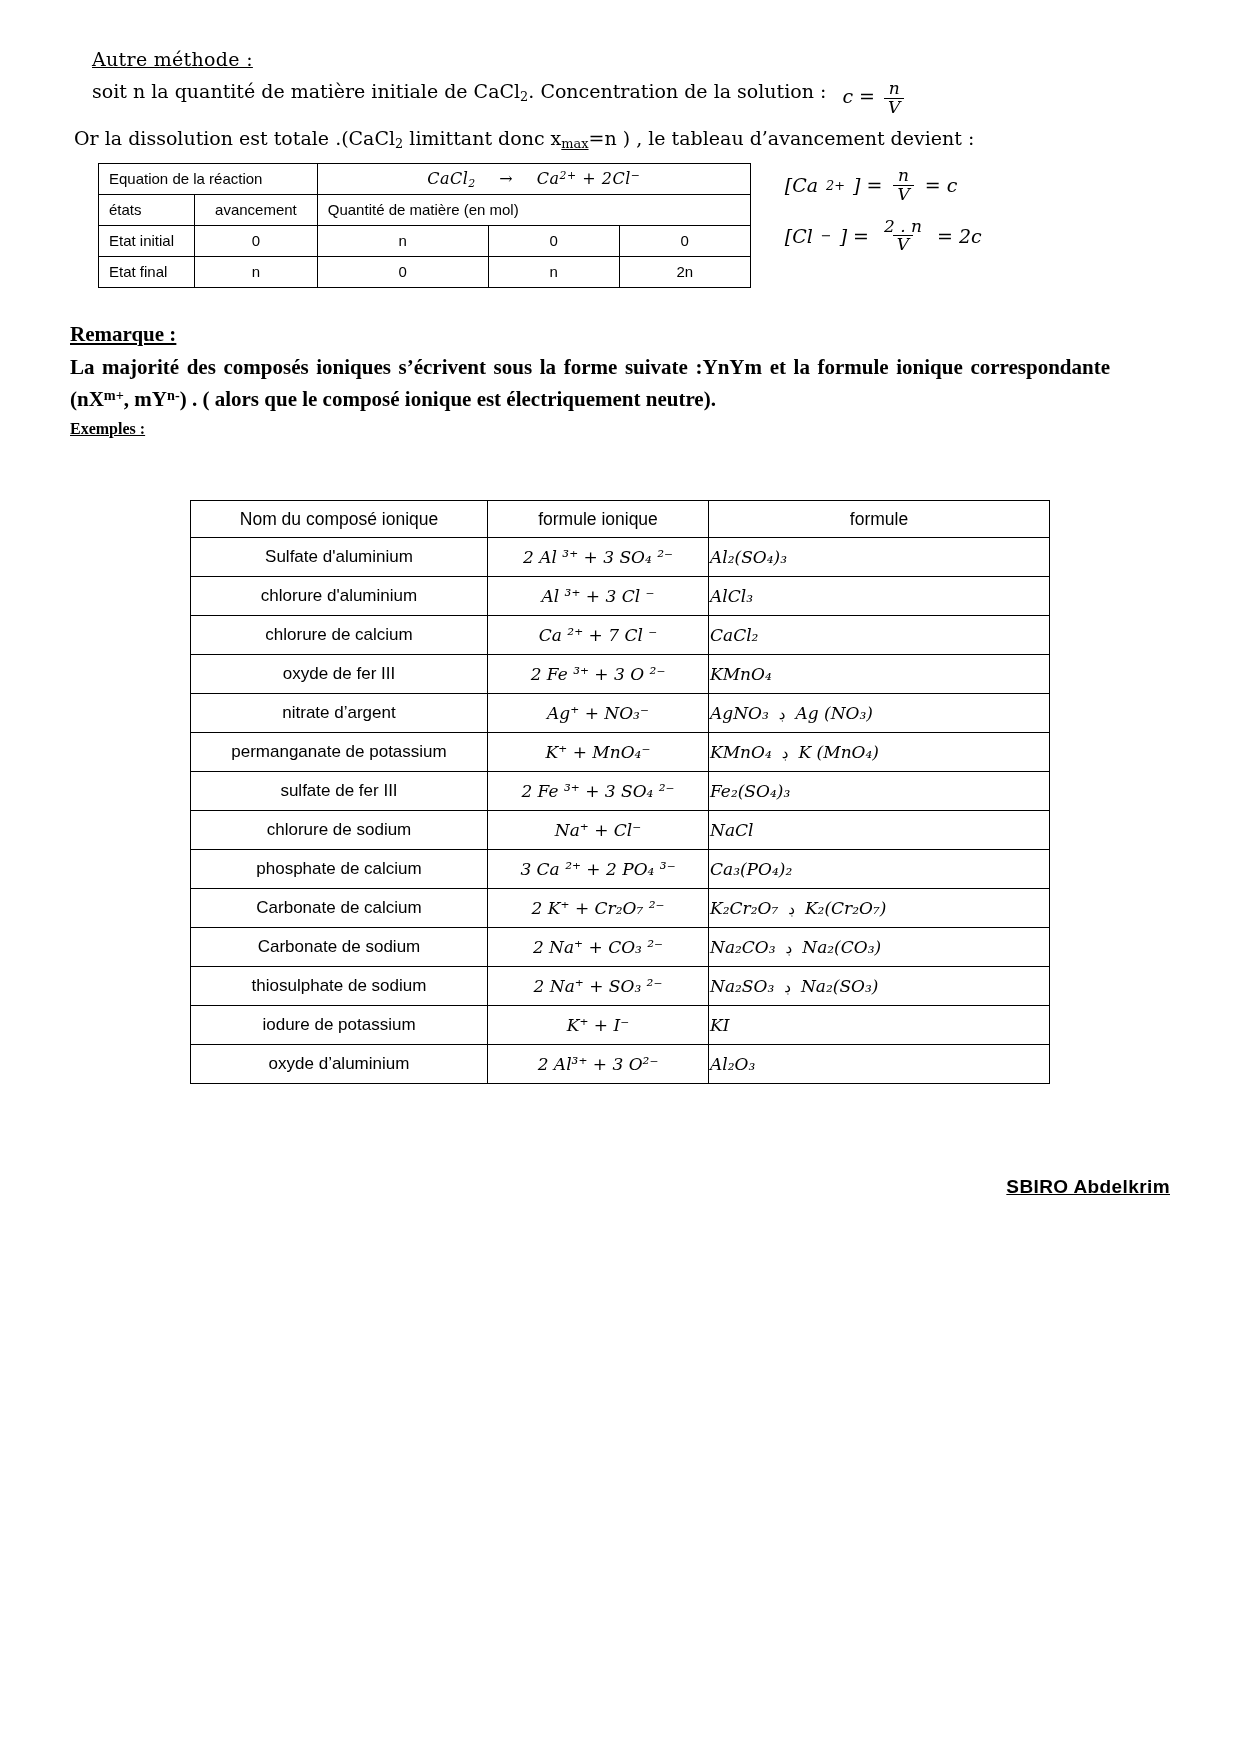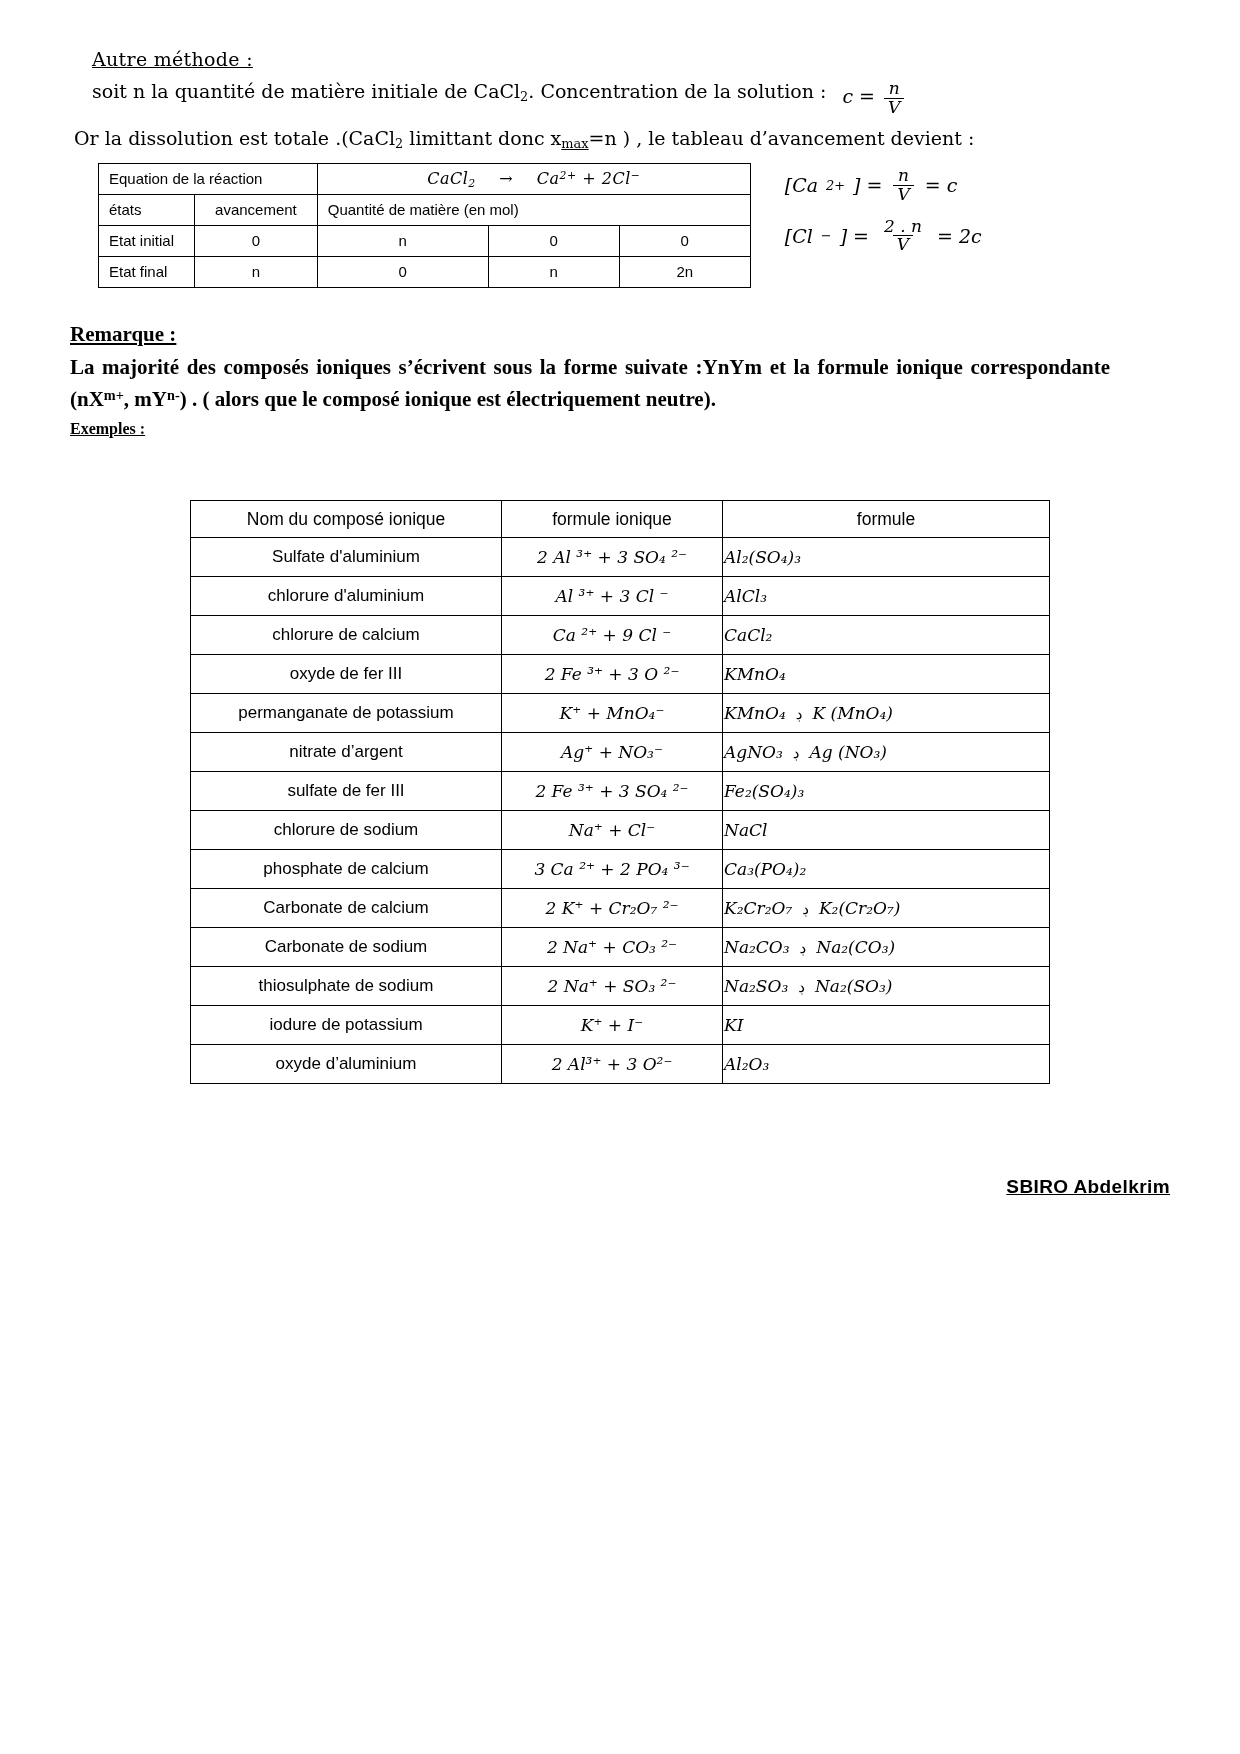--- a/index.html
+++ b/index.html
@@ -141,21 +141,21 @@
   table.ionic td {
     border: 1.4px solid #000;
     height: 34px;
     vertical-align: middle;
   }
   table.ionic td.name {
     width: 290px;
     text-align: center;
     font-family: "Liberation Sans", sans-serif;
     font-size: 17px;
-    padding: 2px 10px;
+    padding: 2px 3px;
   }
   table.ionic td.ionf {
     width: 218px;
     text-align: center;
     font-family: "DejaVu Serif", serif;
     font-style: italic;
     font-size: 17px;
   }
   table.ionic td.form {
     text-align: left;
@@ -294,40 +294,40 @@
         <td class="ionf">2 Al ³⁺ + 3 SO₄ ²⁻</td>
         <td class="form">Al₂(SO₄)₃</td>
       </tr>
       <tr>
         <td class="name">chlorure d'aluminium</td>
         <td class="ionf">Al ³⁺ + 3 Cl ⁻</td>
         <td class="form">AlCl₃</td>
       </tr>
       <tr>
         <td class="name">chlorure de calcium</td>
-        <td class="ionf">Ca ²⁺ + 9 Cl ⁻</td>
+        <td class="ionf">Ca ²⁺ + 7 Cl ⁻</td>
         <td class="form">CaCl₂</td>
       </tr>
       <tr>
         <td class="name">oxyde de fer III</td>
         <td class="ionf">2 Fe ³⁺ + 3 O ²⁻</td>
         <td class="form">KMnO₄</td>
       </tr>
       <tr>
+        <td class="name">nitrate d’argent</td>
+        <td class="ionf">Ag⁺ + NO₃⁻</td>
+        <td class="form">
+          <span>AgNO₃</span><span class="arrowch">ڊ</span><span>Ag (NO₃)</span>
+        </td>
+      </tr>
+      <tr>
         <td class="name">permanganate de potassium</td>
         <td class="ionf">K⁺ + MnO₄⁻</td>
         <td class="form">
           <span>KMnO₄</span><span class="arrowch">ڊ</span><span>K (MnO₄)</span>
-        </td>
-      </tr>
-      <tr>
-        <td class="name">nitrate d’argent</td>
-        <td class="ionf">Ag⁺ + NO₃⁻</td>
-        <td class="form">
-          <span>AgNO₃</span><span class="arrowch">ڊ</span><span>Ag (NO₃)</span>
         </td>
       </tr>
       <tr>
         <td class="name">sulfate de fer III</td>
         <td class="ionf">2 Fe ³⁺ + 3 SO₄ ²⁻</td>
         <td class="form">Fe₂(SO₄)₃</td>
       </tr>
       <tr>
         <td class="name">chlorure de  sodium</td>
         <td class="ionf">Na⁺ + Cl⁻</td>

